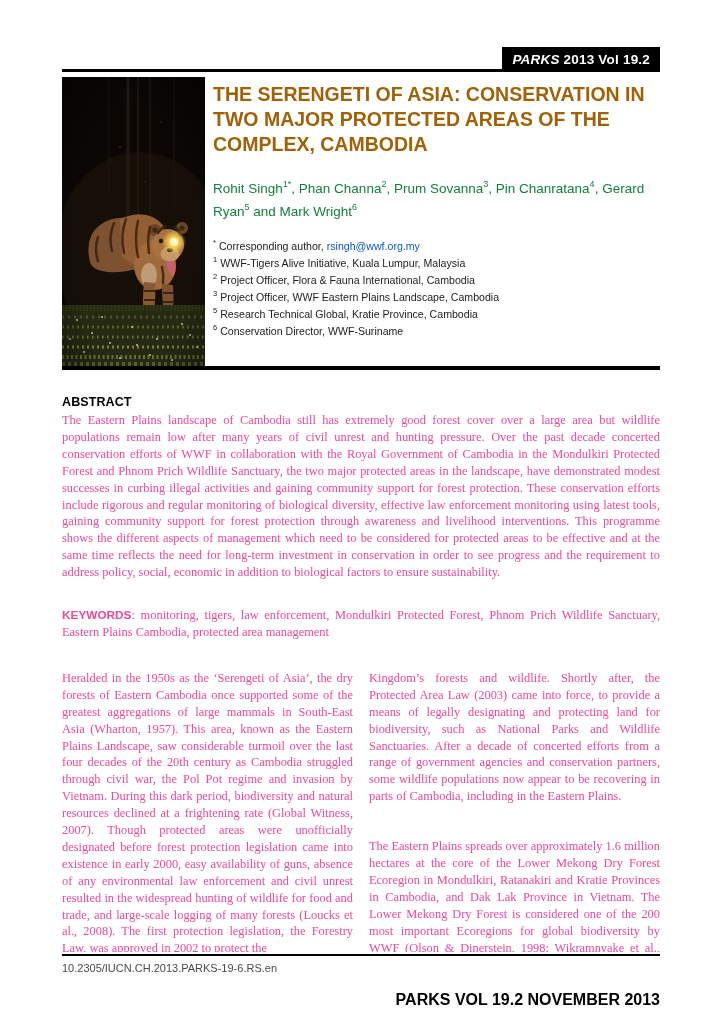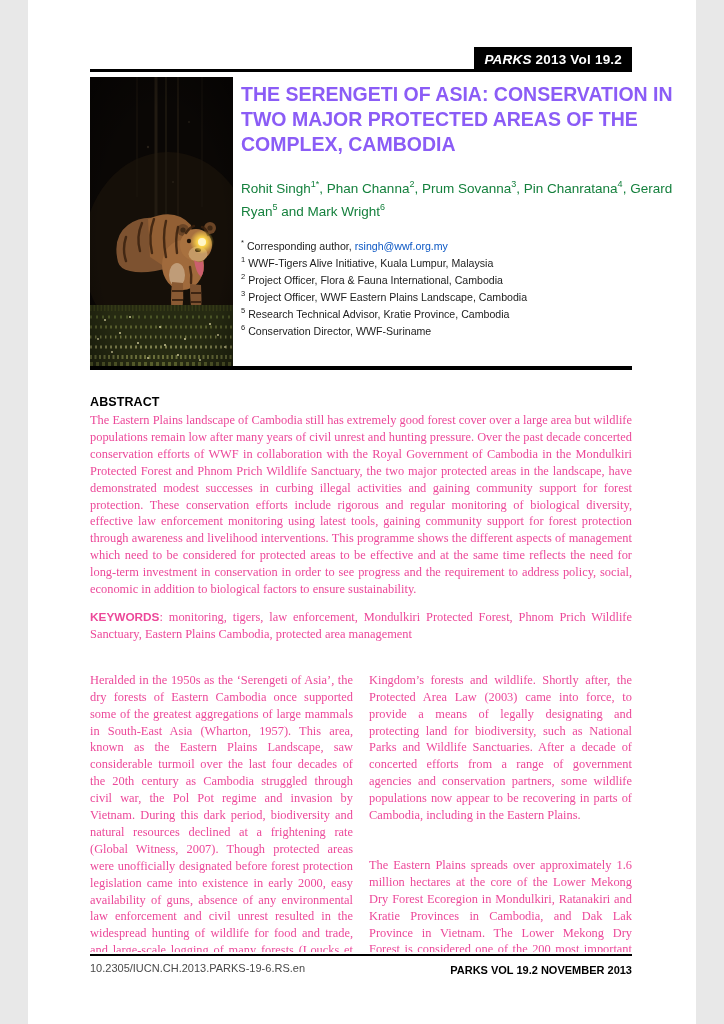--- a/index.html
+++ b/index.html
@@ -1,34 +1,34 @@
 <!DOCTYPE html>
 <html><head>
 <meta charset="utf-8">
 <style>
   html,body{margin:0;padding:0;background:#e8e8e8;}
   .page{
-    position:relative;width:668px;height:1024px;margin:0 auto;
+    position:relative;width:724px;height:1024px;margin:0 auto;
     background:#ffffff;overflow:hidden;
     font-family:"Liberation Sans",sans-serif;color:#111;
   }
   
   .header-rule{position:absolute;left:62px;right:64px;top:69px;height:3px;background:#000;}
   .journal-badge{
     position:absolute;right:64px;top:47px;height:25px;line-height:25px;
     background:#000;color:#fff;padding:0 10px;font-size:13.5px;font-weight:600;
     letter-spacing:.2px;
   }
   .journal-badge .it{font-style:italic;}
   
   .photo{position:absolute;left:62px;top:77px;width:143px;height:290px;}
   .photo svg{display:block;}
   
   .title-block{position:absolute;left:213px;top:82px;width:447px;}
-  .paper-title{font-size:19.5px;font-weight:700;line-height:25px;color:#8b5cf6;}
+  .paper-title{font-size:19.5px;font-weight:700;line-height:25px;color:#a16207;}
   .paper-title span{display:block;}
   .authors{margin-top:18px;font-size:13.5px;line-height:19px;color:#15803d;}
   .authors sup{font-size:9px;}
   .affiliations{margin-top:16px;font-size:10.6px;line-height:13.4px;color:#1c1c1c;}
   .affiliations .aff-row{white-space:nowrap;}
   .affiliations sup{font-size:7.5px;margin-right:3px;}
   a.email-link{color:#0b57c4;cursor:pointer;}
   
   .thick-rule{position:absolute;left:62px;right:64px;top:366px;height:4px;background:#000;}
   
@@ -36,29 +36,29 @@
     position:absolute;left:62px;right:64px;top:379px;bottom:72px;overflow:hidden;
   }
   .section-heading{
     font-family:"Liberation Sans",sans-serif;font-size:12.5px;font-weight:700;
     color:#000;margin:16px 0 3px 0;letter-spacing:.1px;
   }
   .serif{
     font-family:"Liberation Serif",serif;font-size:12.4px;line-height:16.9px;
     text-align:justify;color:#ec4899;margin:0;
   }
-  .keywords{margin-top:11px;}
+  .keywords{margin-top:26px;}
   .keywords .kw-label{font-family:"Liberation Sans",sans-serif;font-weight:700;font-size:11.8px;}
   .intro-row{display:flex;gap:16px;margin-top:29px;}
   .col{flex:1;min-width:0;}
   .col p + p{margin-top:33px;}
   
   .footer-rule{position:absolute;left:62px;right:64px;top:954px;height:2px;background:#000;}
   .footer-doi{position:absolute;left:62px;top:962px;font-size:11px;color:#4a4a4a;}
-  .footer-ref{position:absolute;right:64px;top:964px;font-size:11px;font-weight:700;color:#000;}
+  .footer-ref{position:absolute;right:64px;top:991px;font-size:16px;font-weight:700;color:#000;}
 </style>
 </head>
 <body>
 
 <div class="page">
 
   <div class="header-rule"></div>
   <div class="journal-badge">
     <span class="it">PARKS</span><span> 2013 Vol 19.2</span>
   </div>
@@ -160,21 +160,21 @@
 
     <div class="authors">
       <span>Rohit Singh</span><sup>1*</sup><span>, </span><span>Phan Channa</span><sup>2</sup><span>, </span><span>Prum Sovanna</span><sup>3</sup><span>, </span><span>Pin Chanratana</span><sup>4</sup><span>, </span><span>Gerard Ryan</span><sup>5</sup><span> and </span><span>Mark Wright</span><sup>6</sup>
     </div>
 
     <div class="affiliations">
       <div class="aff-row"><sup>*</sup><span>Corresponding author, </span><a class="email-link">rsingh@wwf.org.my</a></div>
       <div class="aff-row"><sup>1</sup><span>WWF-Tigers Alive Initiative, Kuala Lumpur, Malaysia</span></div>
       <div class="aff-row"><sup>2</sup><span>Project Officer, Flora &amp; Fauna International, Cambodia</span></div>
       <div class="aff-row"><sup>3</sup><span>Project Officer, WWF Eastern Plains Landscape, Cambodia</span></div>
-      <div class="aff-row"><sup>5</sup><span>Research Technical Advisor, Kratie Province, Cambodia</span></div>
+      <div class="aff-row"><sup>5</sup><span>Research Technical Global, Kratie Province, Cambodia</span></div>
       <div class="aff-row"><sup>6</sup><span>Conservation Director, WWF-Suriname</span></div>
     </div>
   </div>
 
   <div class="thick-rule"></div>
 
   <div class="content">
     <h2 class="section-heading">ABSTRACT</h2>
     <p class="serif">The Eastern Plains landscape of Cambodia still has extremely good forest cover over a large area but wildlife populations remain low after many years of civil unrest and hunting pressure. Over the past decade concerted conservation efforts of WWF in collaboration with the Royal Government of Cambodia in the Mondulkiri Protected Forest and Phnom Prich Wildlife Sanctuary, the two major protected areas in the landscape, have demonstrated modest successes in curbing illegal activities and gaining community support for forest protection. These conservation efforts include rigorous and regular monitoring of biological diversity, effective law enforcement monitoring using latest tools, gaining community support for forest protection through awareness and livelihood interventions. This programme shows the different aspects of management which need to be considered for protected areas to be effective and at the same time reflects the need for long-term investment in conservation in order to see progress and the requirement to address policy, social, economic in addition to biological factors to ensure sustainability.</p>
 

